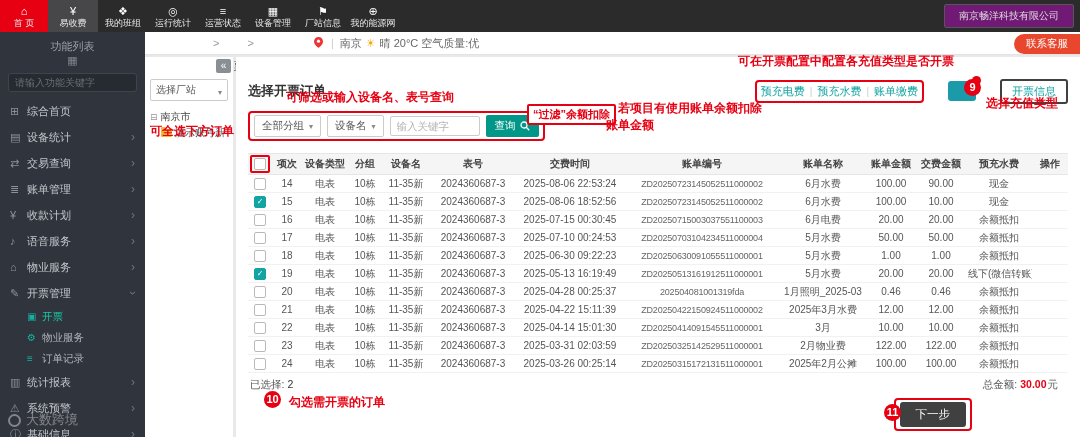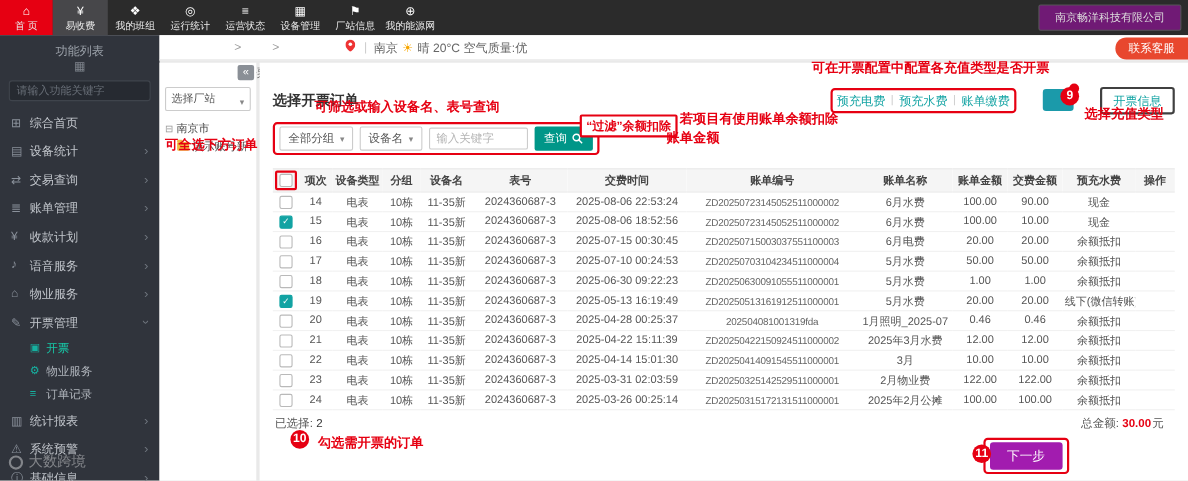--- a/index.html
+++ b/index.html
@@ -81,21 +81,21 @@
   .cb{display:inline-block;width:10px;height:10px;border:1px solid #b9b9b9;border-radius:2px;background:#fff;vertical-align:middle;font-size:8px;line-height:10px;color:#fff;text-align:center;cursor:pointer;}
   .cb.checked{background:#12a3a3;border-color:#12a3a3;}
   .c0{width:24px}.c1{width:30px}.c2{width:46px}.c3{width:34px}.c4{width:48px}.c5{width:86px}.c6{width:108px}
   .c7{width:156px}.c8{width:86px}.c9{width:50px}.c10{width:50px}.c11{width:66px}.c12{width:36px}
   
   .tfoot{display:flex;justify-content:space-between;align-items:center;font-size:10.5px;color:#555;padding:5px 2px 0;}
   .sel-count{color:#333;margin-left:3px;}
   .tfoot-right{margin-right:8px;}
   .total-val{color:#e60012;font-weight:bold;margin:0 1px 0 3px;}
   .next-row{text-align:right;padding:6px 96px 0 0;}
-  .next-btn{background:#a21caf;color:#fff;border:none;border-radius:3px;font-size:11.5px;padding:5px 16px;cursor:pointer;}
+  .next-btn{background:#404040;color:#fff;border:none;border-radius:3px;font-size:11.5px;padding:5px 16px;cursor:pointer;}
   
   .annos{position:absolute;inset:0;pointer-events:none;z-index:50;}
   .anno-text{position:absolute;color:#e60012;font-weight:bold;font-size:12px;white-space:nowrap;}
   .anno-circle{position:absolute;width:17px;height:17px;background:#e60012;color:#fff;border-radius:50%;font-size:11px;font-weight:bold;text-align:center;line-height:17px;}
   .anno-box{position:absolute;border:2px solid #e60012;background:#fff;color:#e60012;font-weight:bold;font-size:11px;padding:1px 4px;border-radius:2px;white-space:nowrap;}
 </style>
 </head>
 <body>
 
 <header class="topnav">
@@ -425,21 +425,21 @@
               </tr>
               <tr>
                 <td><span class="cb"></span></td>
                 <td>20</td>
                 <td>电表</td>
                 <td>10栋</td>
                 <td>11-35新</td>
                 <td>2024360687-3</td>
                 <td>2025-04-28 00:25:37</td>
                 <td class="billno">202504081001319fda</td>
-                <td>1月照明_2025-07</td>
+                <td>1月照明_2025-03</td>
                 <td>0.46</td>
                 <td>0.46</td>
                 <td>余额抵扣</td>
                 <td></td>
               </tr>
               <tr>
                 <td><span class="cb"></span></td>
                 <td>21</td>
                 <td>电表</td>
                 <td>10栋</td>

